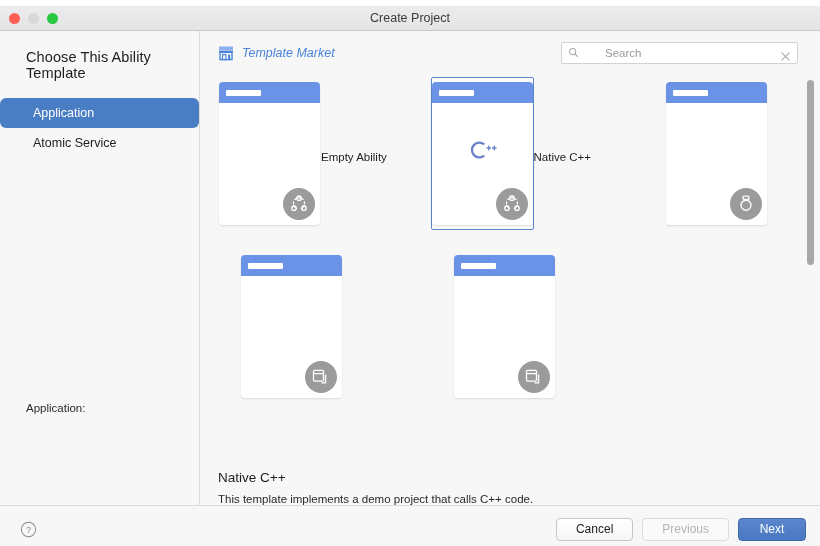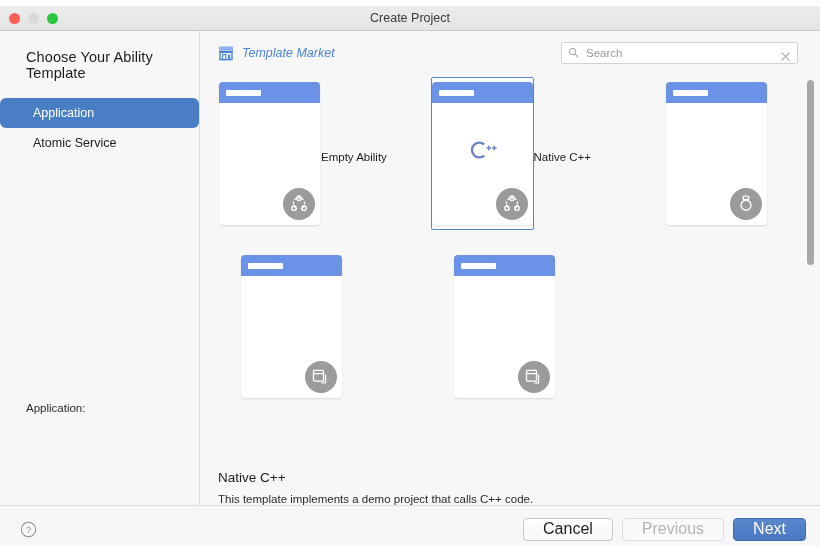--- a/index.html
+++ b/index.html
@@ -145,20 +145,21 @@
     margin-left: auto;
     width: 237px;
     height: 22px;
     background: #ffffff;
     border: 1px solid #d2d2d2;
     border-radius: 2px;
     display: flex;
     align-items: center;
     padding: 0 6px;
     box-sizing: border-box;
+    gap: 19px;
   }
   .search-icon { width: 11px; height: 11px; flex: 0 0 11px; }
   .search-input {
     border: 0;
     outline: 0;
     flex: 1 1 auto;
     font-family: "Liberation Sans", sans-serif;
     font-size: 11.5px;
     color: #3a3a3a;
     background: transparent;
@@ -306,21 +307,21 @@
     display: flex;
     align-items: center;
     gap: 9px;
   }
   .btn {
     height: 23px;
     min-width: 64px;
     padding: 0 19px;
     border-radius: 4px;
     font-family: "Liberation Sans", sans-serif;
-    font-size: 16px;
+    font-size: 12px;
     box-sizing: border-box;
     cursor: pointer;
     border: 1px solid #c6c6c6;
     background: linear-gradient(to bottom, #ffffff, #f6f6f6);
     color: #1d1d1d;
   }
   .btn.disabled {
     color: #b4b4b4;
     border-color: #dcdcdc;
     background: #fafafa;
@@ -343,21 +344,21 @@
       <span class="dot close"></span>
       <span class="dot min"></span>
       <span class="dot max"></span>
     </div>
     <div class="title-text">Create Project</div>
   </div>
 
   <div class="body-area">
 
     <div class="left-panel">
-      <div class="panel-heading">Choose Your Ability Template</div>
+      <div class="panel-heading">Choose This Ability Template</div>
 
       <div class="tmpl-list">
         <div class="tmpl-item selected">
           <span>Application</span>
         </div>
         <div class="tmpl-item">
           <span>Atomic Service</span>
         </div>
       </div>
 

